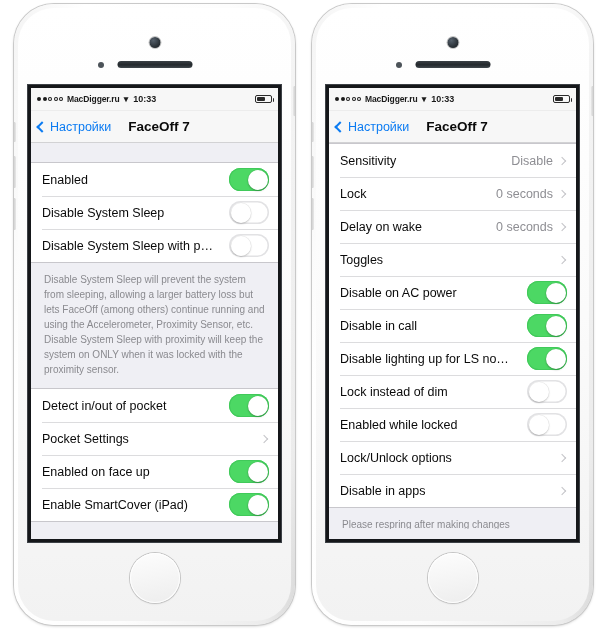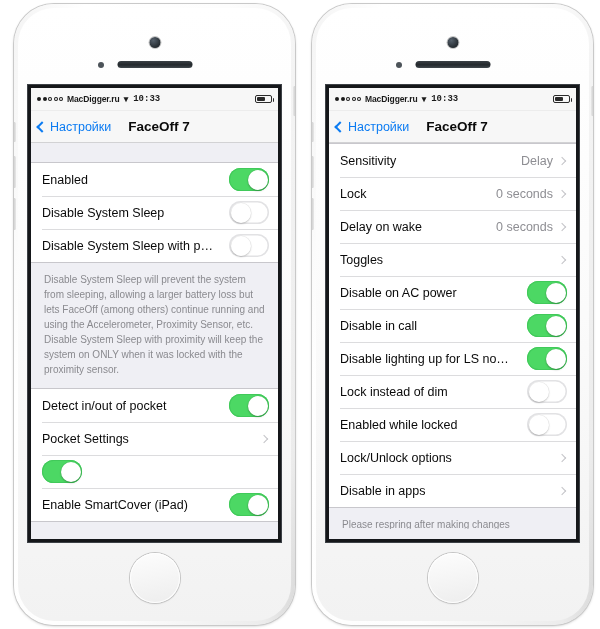--- a/index.html
+++ b/index.html
@@ -82,21 +82,21 @@
     display:flex;align-items:center;
     padding:2px 6px;
     font-size:9px;font-weight:bold;color:#1a1a1a;
     border-bottom:1px solid #ececec;
   }
   .dots{display:flex;align-items:center;gap:1.5px;margin-right:4px;}
   .dot{width:4px;height:4px;border-radius:50%;background:#1a1a1a;}
   .dot.hollow{background:transparent;box-shadow:inset 0 0 0 1px #1a1a1a;}
   .carrier{font-size:8.5px;letter-spacing:-.1px;}
   .wifi{margin-left:4px;font-size:9px;line-height:1;}
-  .clock{margin-left:5px;font-size:9px;font-family:Liberation Mono, monospace;}
+  .clock{margin-left:5px;font-size:9px;}
   .sb-spacer{flex:1;}
   .battery{
     width:17px;height:8px;border:1px solid #2a2a2a;border-radius:2px;
     position:relative;display:flex;align-items:center;padding:1px;box-sizing:border-box;
   }
   .battery::after{
     content:"";position:absolute;right:-3px;top:2px;width:1.5px;height:4px;
     background:#2a2a2a;border-radius:0 1px 1px 0;
   }
   .battery-fill{height:100%;background:#2a2a2a;border-radius:1px;}
@@ -251,20 +251,21 @@
               <div class="row-label">Detect in/out of pocket</div>
               <div class="switch on">
                 <div class="knob"></div>
               </div>
             </div>
             <div class="row">
               <div class="row-label">Pocket Settings</div>
               <div class="chev-right"></div>
             </div>
             <div class="row">
+              <div class="row-label">Enabled on face up</div>
               <div class="switch on">
                 <div class="knob"></div>
               </div>
             </div>
             <div class="row">
               <div class="row-label">Enable SmartCover (iPad)</div>
               <div class="switch on">
                 <div class="knob"></div>
               </div>
             </div>
@@ -309,21 +310,21 @@
           <span class="chev-left"></span>
           <span>Настройки</span>
         </div>
         <div class="nav-title">FaceOff 7</div>
       </div>
 
       <div class="list-scroll">
         <div class="section" id="R1">
             <div class="row">
               <div class="row-label">Sensitivity</div>
-              <div class="row-value">Delay</div>
+              <div class="row-value">Disable</div>
               <div class="chev-right"></div>
             </div>
             <div class="row">
               <div class="row-label">Lock</div>
               <div class="row-value">0 seconds</div>
               <div class="chev-right"></div>
             </div>
             <div class="row">
               <div class="row-label">Delay on wake</div>
               <div class="row-value">0 seconds</div>

